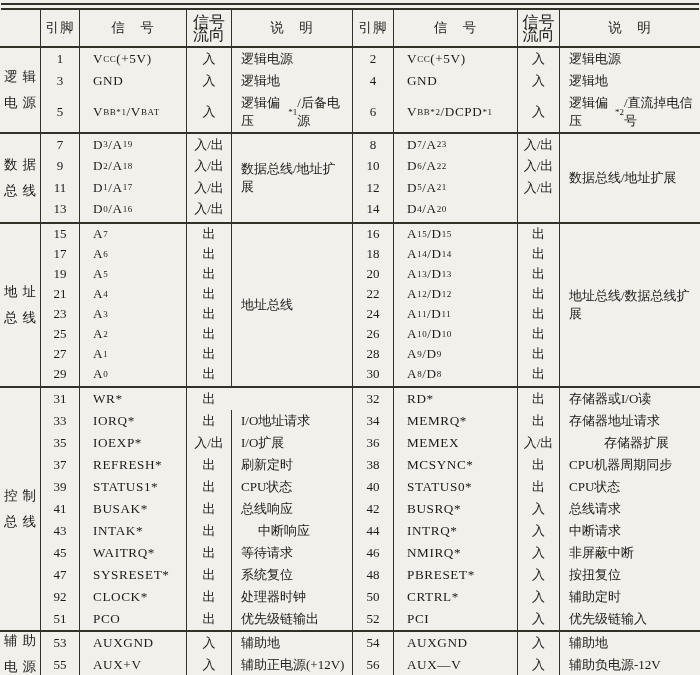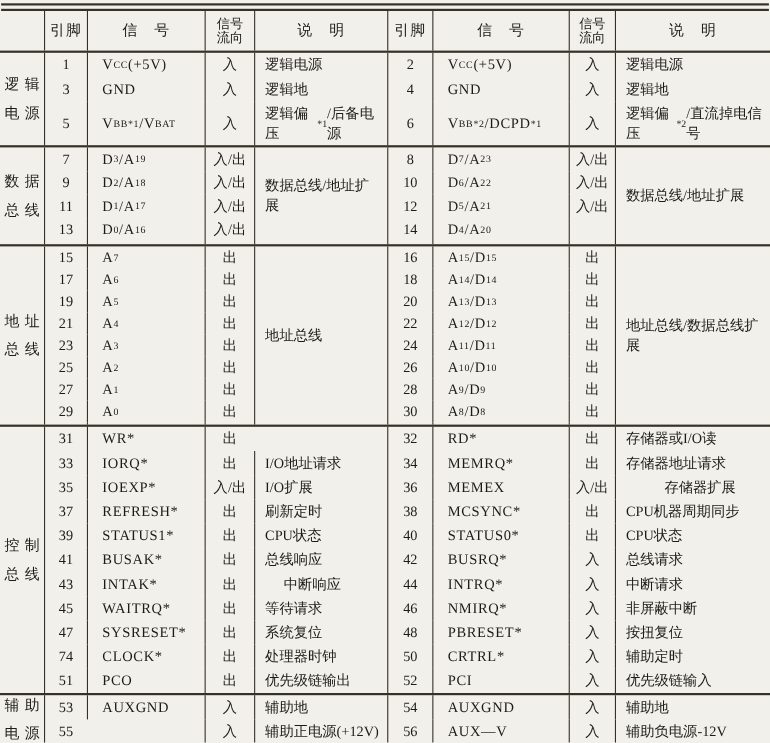--- a/index.html
+++ b/index.html
@@ -9,21 +9,21 @@
         font-family:"Liberation Serif","DejaVu Serif",serif; overflow:hidden; }
   .page{ width:700px; height:675px; padding-top:3px; }
   .top-rule{ height:7px; border-top:2px solid var(--line); border-bottom:2px solid var(--line); margin:0 1px; }
   .thead{ display:flex; height:38px; border-bottom:2px solid var(--line); }
   .cat-col{ width:40px; flex:none; display:flex; align-items:center; justify-content:center; }
   .half{ display:grid; }
   .lhalf{ width:312px; flex:none; border-left:1px solid var(--line); grid-template-columns:38px 107px 45px 1fr; }
   .rhalf{ flex:1; border-left:1px solid var(--line); grid-template-columns:40px 124px 42px 1fr; }
   .bl{ border-left:1px solid var(--line); }
   .hcell{ display:flex; align-items:center; justify-content:center; font-size:13.5px; letter-spacing:1px; }
-  .dirh{ flex-direction:column; font-size:12px; line-height:13px; letter-spacing:0; }
+  .dirh{ flex-direction:column; font-size:16px; line-height:13px; letter-spacing:0; }
   .section{ display:flex; border-bottom:2px solid var(--line); }
   .section:last-child{ border-bottom:3px solid var(--line); }
   .cell{ display:flex; align-items:center; font-size:13px; }
   .pin{ justify-content:center; }
   .sig{ padding-left:13px; letter-spacing:0.6px; font-size:13.2px; }
   .dir{ justify-content:center; }
   .desc{ padding:2px 4px 2px 9px; line-height:18px; }
   .desc.merged{ align-items:center; }
   sub{ font-size:9px; line-height:1; }
   sup{ font-size:9px; line-height:1; }
@@ -439,21 +439,21 @@
             <span>等待请求</span>
           </div>
           <div class="cell pin" style="grid-area: 9 / 1;">47</div>
           <div class="cell sig bl" style="grid-area: 9 / 2;">
             <span>SYSRESET*</span>
           </div>
           <div class="cell dir bl" style="grid-area: 9 / 3;">出</div>
           <div class="cell desc bl" style="grid-area: 9 / 4;">
             <span>系统复位</span>
           </div>
-          <div class="cell pin" style="grid-area: 10 / 1;">74</div>
+          <div class="cell pin" style="grid-area: 10 / 1;">92</div>
           <div class="cell sig bl" style="grid-area: 10 / 2;">
             <span>CLOCK*</span>
           </div>
           <div class="cell dir bl" style="grid-area: 10 / 3;">出</div>
           <div class="cell desc bl" style="grid-area: 10 / 4;">
             <span>处理器时钟</span>
           </div>
           <div class="cell pin" style="grid-area: 11 / 1;">51</div>
           <div class="cell sig bl" style="grid-area: 11 / 2;">
             <span>PCO</span>
@@ -572,20 +572,23 @@
         <div class="half lhalf" style="grid-template-rows: repeat(2, minmax(20.5px, auto)) 1fr;">
           <div class="cell pin" style="grid-area: 1 / 1;">53</div>
           <div class="cell sig bl" style="grid-area: 1 / 2;">
             <span>AUXGND</span>
           </div>
           <div class="cell dir bl" style="grid-area: 1 / 3;">入</div>
           <div class="cell desc bl" style="grid-area: 1 / 4;">
             <span>辅助地</span>
           </div>
           <div class="cell pin" style="grid-area: 2 / 1;">55</div>
+          <div class="cell sig bl" style="grid-area: 2 / 2;">
+            <span>AUX+V</span>
+          </div>
           <div class="cell dir bl" style="grid-area: 2 / 3;">入</div>
           <div class="cell desc bl" style="grid-area: 2 / 4;">
             <span>辅助正电源(+12V)</span>
           </div>
           <div class="bl" style="grid-area: 3 / 2;"></div>
           <div class="bl" style="grid-area: 3 / 3;"></div>
           <div class="bl" style="grid-area: 3 / 4;"></div>
         </div>
         <div class="half rhalf" style="grid-template-rows: repeat(2, minmax(20.5px, auto)) 1fr;">
           <div class="cell pin" style="grid-area: 1 / 1;">54</div>

